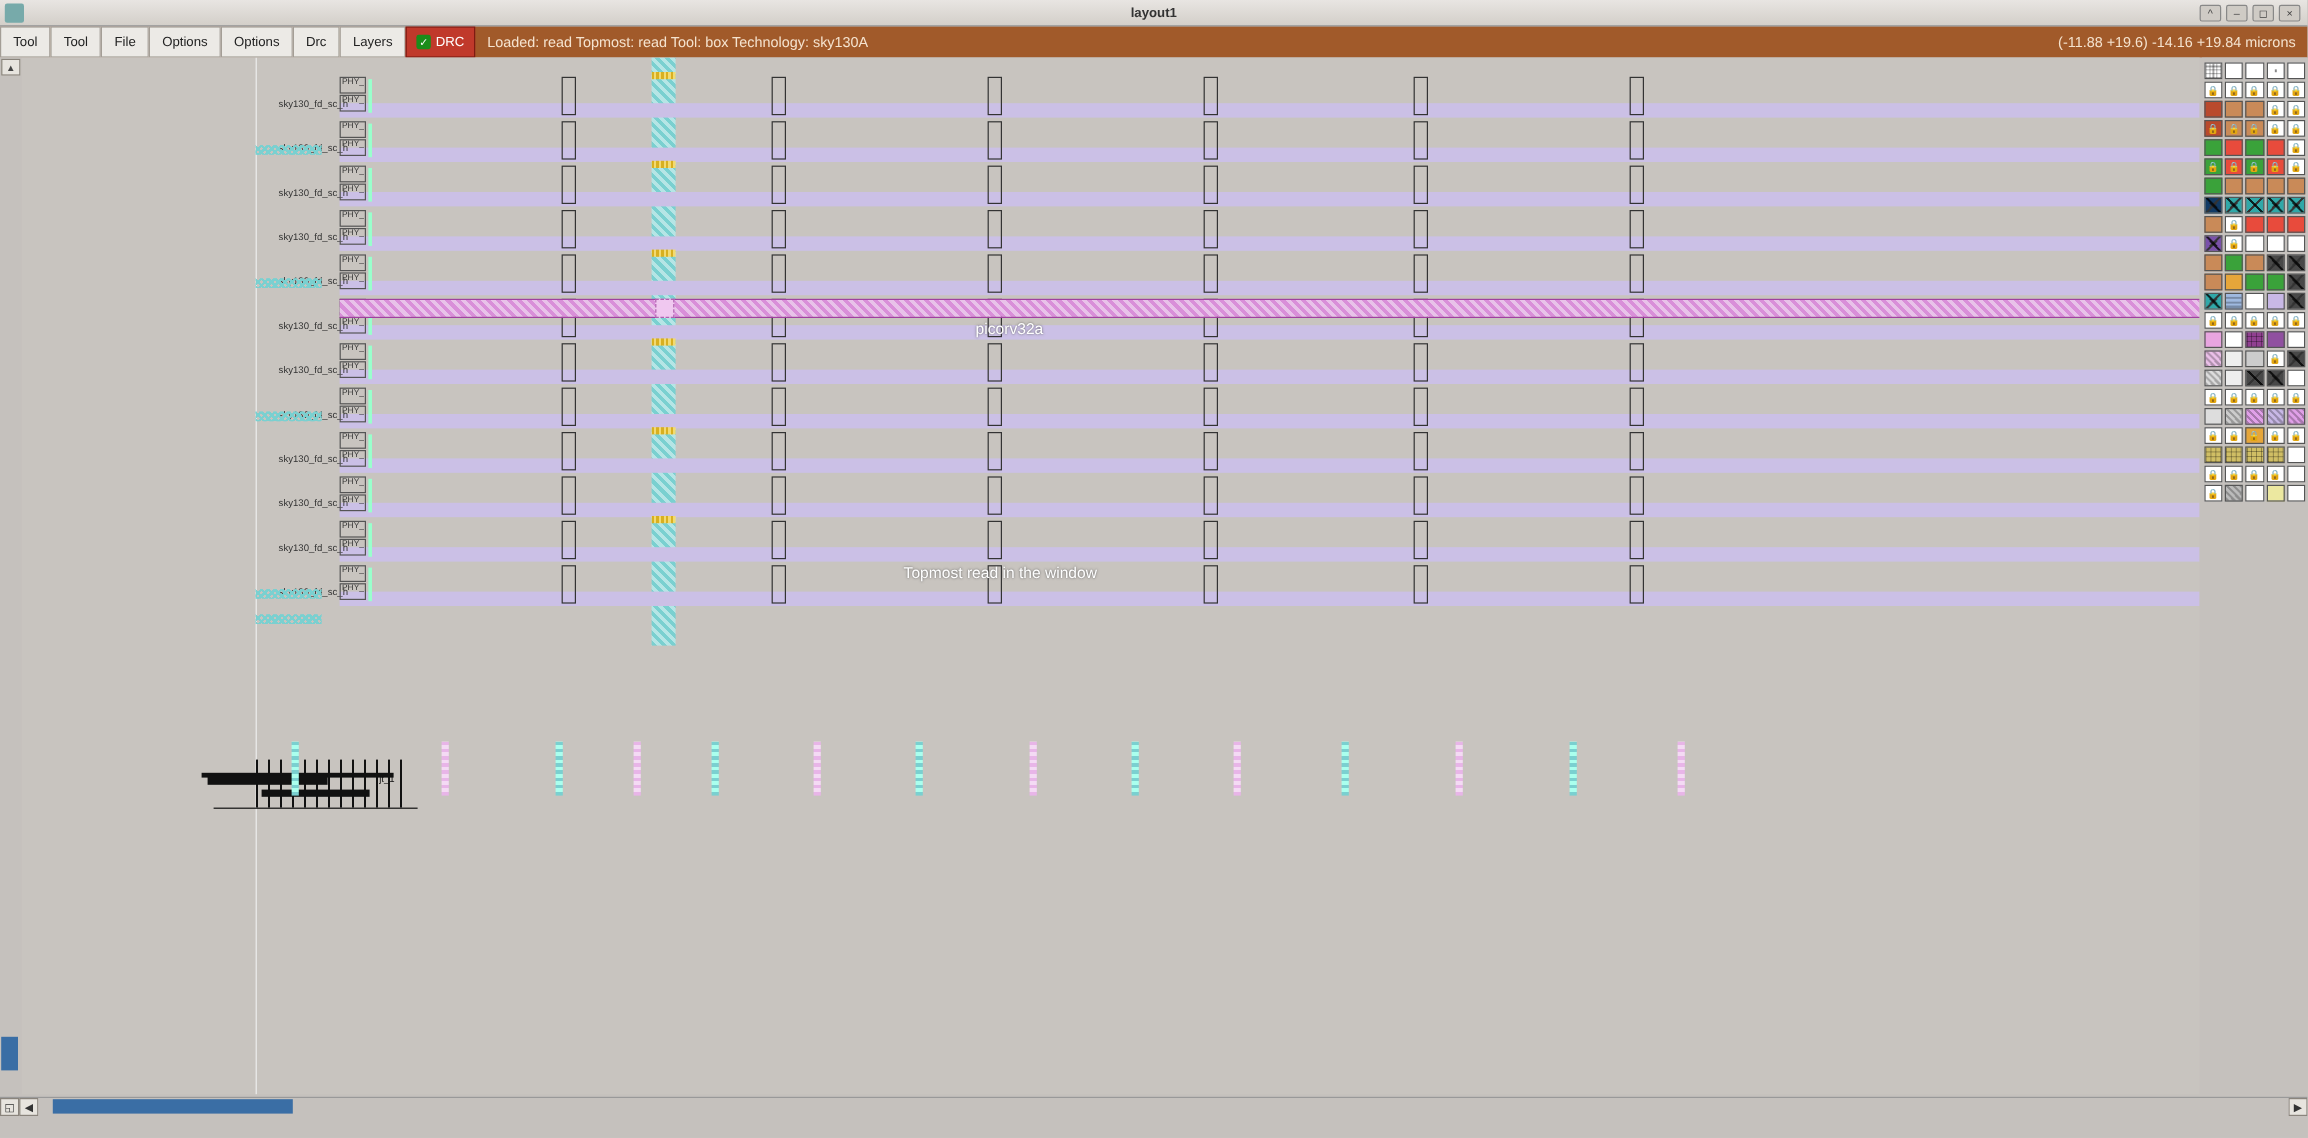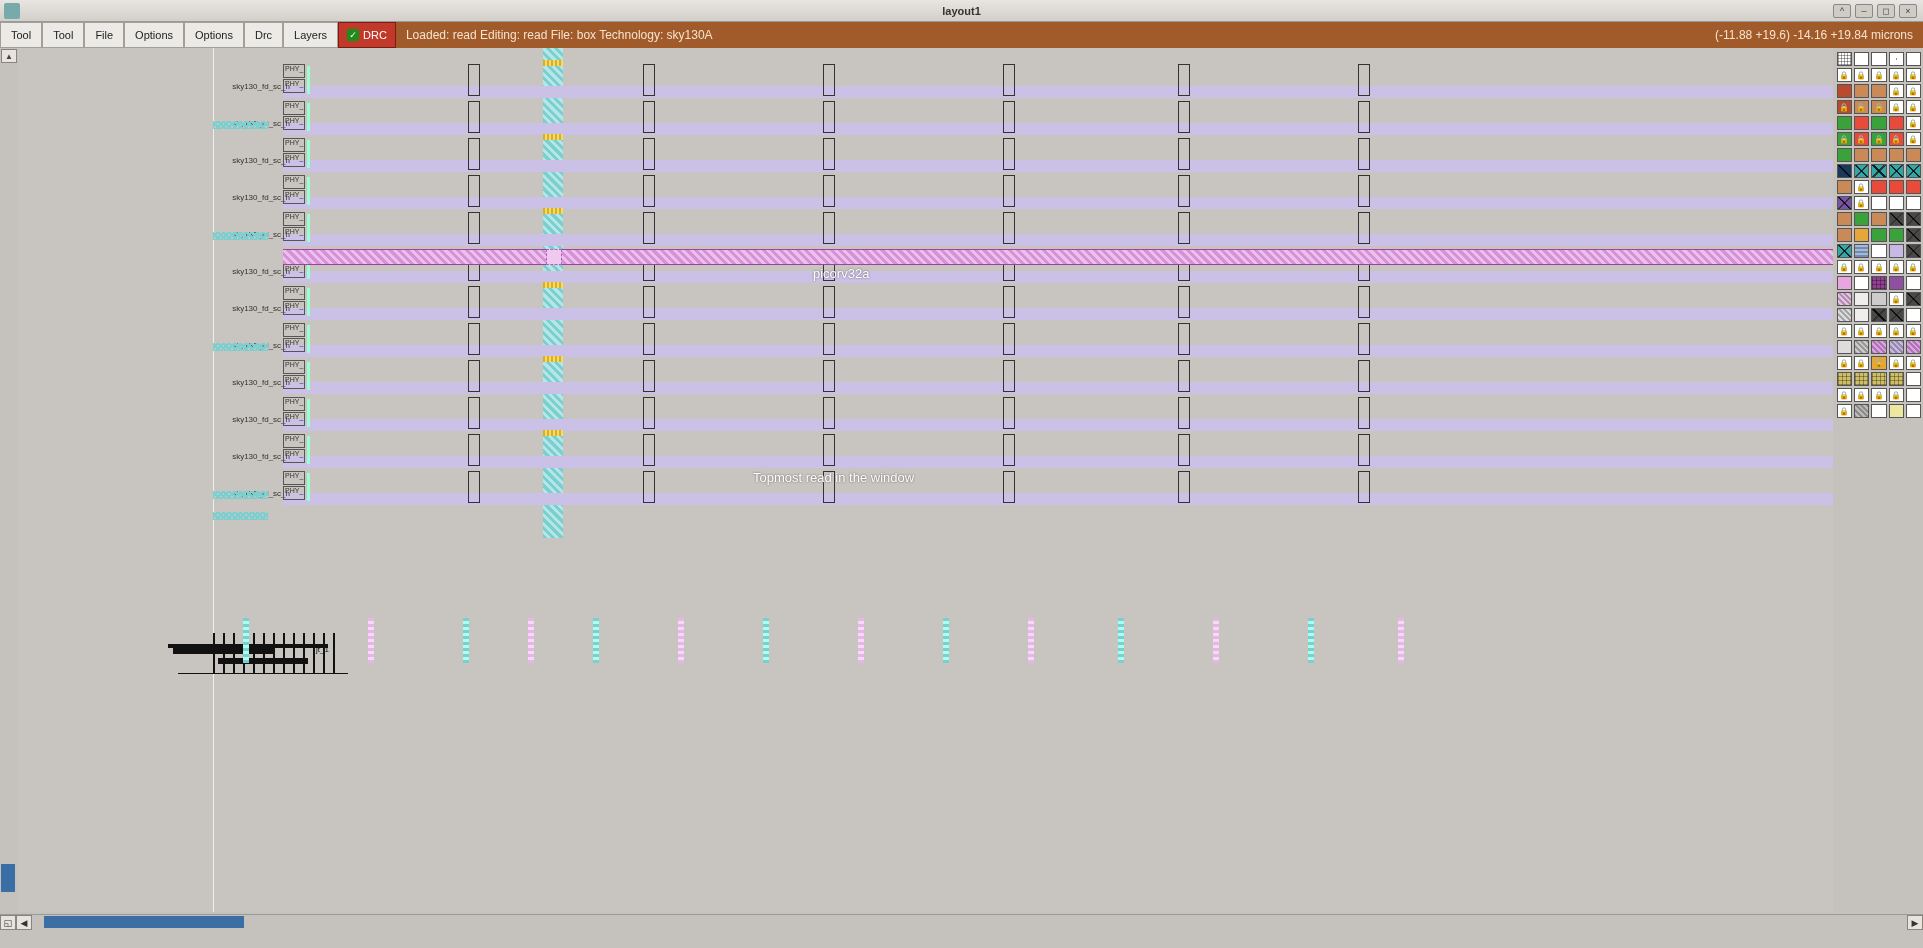--- a/index.html
+++ b/index.html
@@ -89,21 +89,21 @@
       <div class="menuitem">File</div>
       <div class="menuitem">Options</div>
       <div class="menuitem">Options</div>
       <div class="menuitem">Drc</div>
       <div class="menuitem">Layers</div>
     </div>
   <div class="menuitem drc-btn">
     <span class="drc-check">✓</span>
     <span>DRC</span>
   </div>
-  <div class="status-left">Loaded: read Editing: read File: box  Technology: sky130A</div>
+  <div class="status-left">Loaded: read Topmost: read Tool: box  Technology: sky130A</div>
   <div class="status-right">(-11.88 +19.6) -14.16 +19.84 microns</div>
 </div>
 
 <div class="workarea">
 
   <div class="vscroll-stub">
     <div class="up">▲</div>
     <div class="track">
       <div class="thumb"></div>
     </div>

